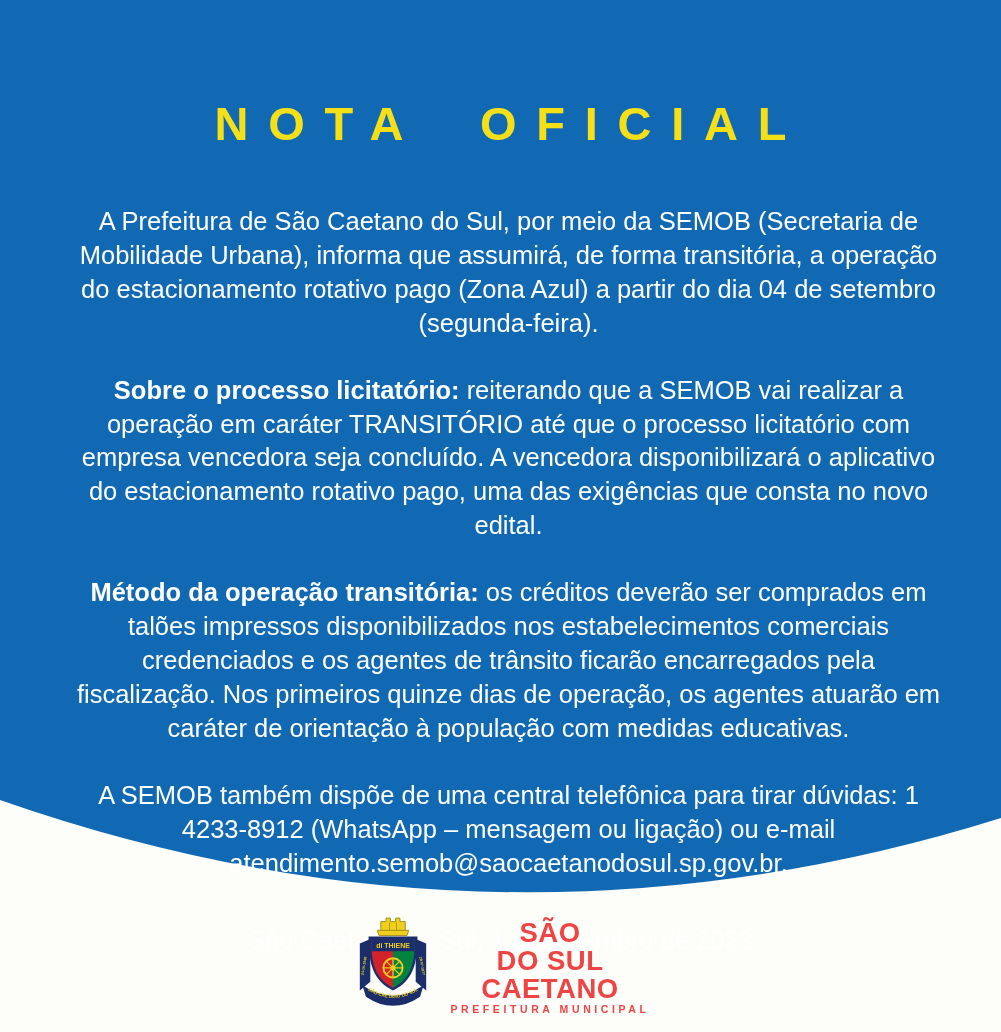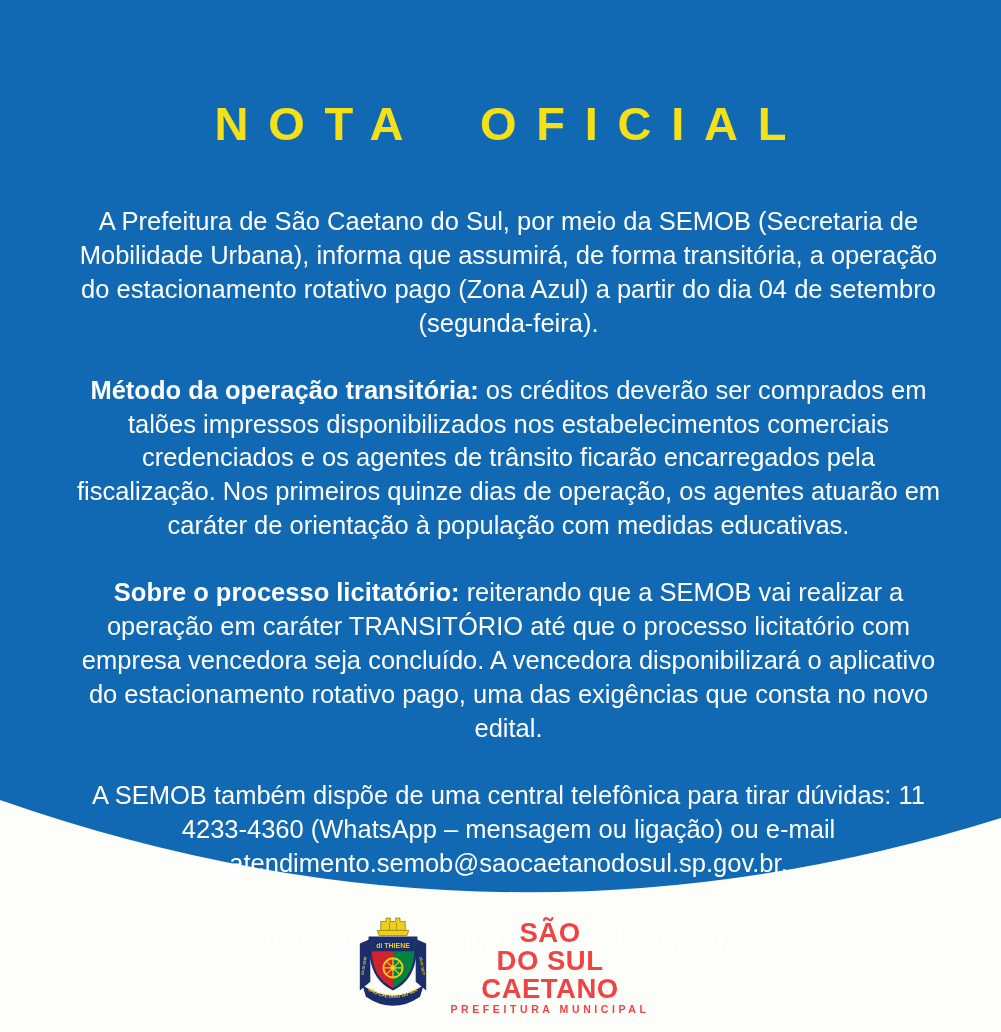--- a/index.html
+++ b/index.html
@@ -82,25 +82,25 @@
   <svg class="blue-shape" viewBox="0 0 1001 1032" xmlns="http://www.w3.org/2000/svg" aria-hidden="true">
     <path d="M0,0 H1001 V818 Q500,975 0,800 Z" fill="#1169b3"></path>
   </svg>
 
   <div class="content">
     <h1 class="note-title">NOTA OFICIAL</h1>
 
     <div class="body-text">
       <p><span class="lead"></span><span>A Prefeitura de São Caetano do Sul, por meio da SEMOB (Secretaria de Mobilidade Urbana), informa que assumirá, de forma transitória, a operação do estacionamento rotativo pago (Zona Azul) a partir do dia 04 de setembro (segunda-feira).</span></p>
 
+      <p><span class="lead">Sobre o processo licitatório:</span><span> reiterando que a SEMOB vai realizar a operação em caráter TRANSITÓRIO até que o processo licitatório com empresa vencedora seja concluído. A vencedora disponibilizará o aplicativo do estacionamento rotativo pago, uma das exigências que consta no novo edital.</span></p>
+
       <p><span class="lead">Método da operação transitória:</span><span> os créditos deverão ser comprados em talões impressos disponibilizados nos estabelecimentos comerciais credenciados e os agentes de trânsito ficarão encarregados pela fiscalização. Nos primeiros quinze dias de operação, os agentes atuarão em caráter de orientação à população com medidas educativas.</span></p>
 
-      <p><span class="lead">Sobre o processo licitatório:</span><span> reiterando que a SEMOB vai realizar a operação em caráter TRANSITÓRIO até que o processo licitatório com empresa vencedora seja concluído. A vencedora disponibilizará o aplicativo do estacionamento rotativo pago, uma das exigências que consta no novo edital.</span></p>
-
-      <p><span class="lead"></span><span>A SEMOB também dispõe de uma central telefônica para tirar dúvidas: 11 4233-4360 (WhatsApp – mensagem ou ligação) ou e-mail atendimento.semob@saocaetanodosul.sp.gov.br.</span></p>
+      <p><span class="lead"></span><span>A SEMOB também dispõe de uma central telefônica para tirar dúvidas: 1 4233-8912 (WhatsApp – mensagem ou ligação) ou e-mail atendimento.semob@saocaetanodosul.sp.gov.br.</span></p>
 
       <div class="date-line">São Caetano do Sul, 1 de setembro de 2023</div>
     </div>
   </div>
 
   <div class="footer-logo">
 
     <svg class="crest" viewBox="0 0 96 126" xmlns="http://www.w3.org/2000/svg" aria-hidden="true">
 
       <path d="M34,22 V11 h6 v-4 h5 v4 h6 v-4 h5 v4 h6 v11 Z" fill="#efce1e" stroke="#9a8510" stroke-width="1"></path>

